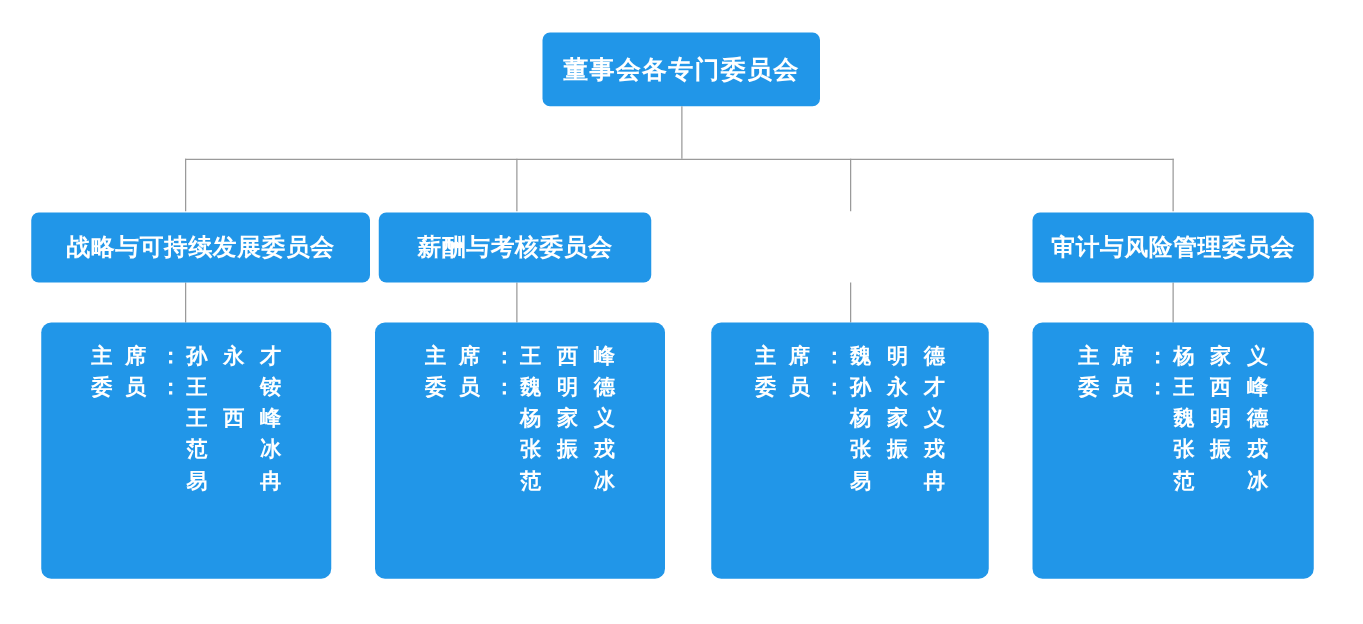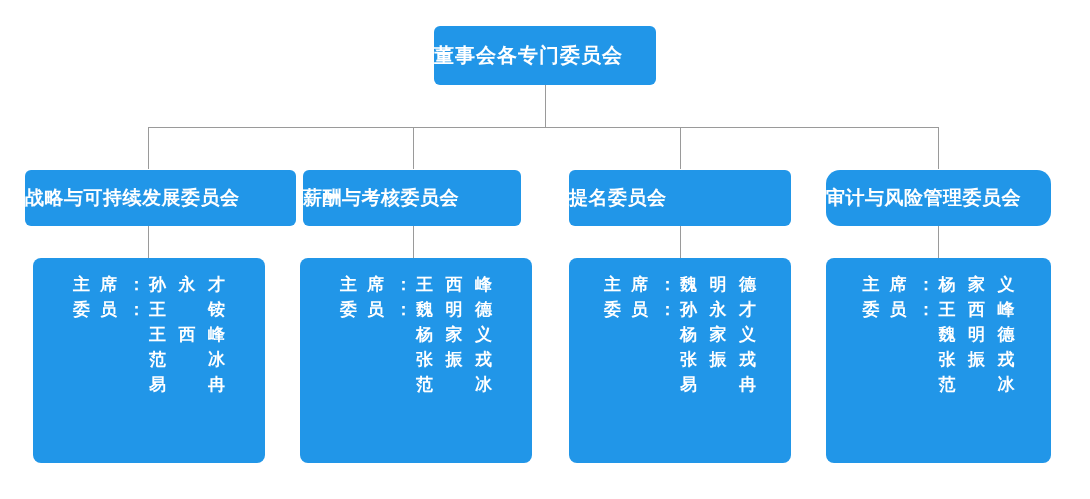--- a/index.html
+++ b/index.html
@@ -21,21 +21,21 @@
 
   
   .node {
     position: absolute;
     box-sizing: border-box;
     background: #2196E8;
     border-radius: 6px;
     color: #ffffff;
     display: flex;
     align-items: center;
-    justify-content: flex-start;
+    justify-content: center;
     text-align: center;
   }
   .node-root {
     font-size: 20px;
     font-weight: bold;
     letter-spacing: 1px;
   }
   .node-head {
     font-size: 19px;
     font-weight: bold;
@@ -231,23 +231,20 @@
             <span class="lbl-colon">：</span>
         </span>
         <span class="roster-name">
           <span>范</span>
             <span>冰</span>
         </span>
       </div>
     </div>
   </div>
 
-  <div class="node node-head" style="left:569px; top:170px; width:222px; height:56px;">
-    <span>提名委员会</span>
-  </div>
   <div class="node node-body" style="left:569px; top:258px; width:222px; height:205px;">
     <div class="roster">
       <div class="roster-row">
         <span class="roster-label">
           <span>主</span>
             <span>席</span>
             <span class="lbl-colon">：</span>
         </span>
         <span class="roster-name">
           <span>魏</span>
@@ -298,21 +295,21 @@
             <span class="lbl-colon">：</span>
         </span>
         <span class="roster-name">
           <span>易</span>
             <span>冉</span>
         </span>
       </div>
     </div>
   </div>
 
-  <div class="node node-head" style="left:826px; top:170px; width:225px; height:56px;border-radius:14px;">
+  <div class="node node-head" style="left:826px; top:170px; width:225px; height:56px;">
     <span>审计与风险管理委员会</span>
   </div>
   <div class="node node-body" style="left:826px; top:258px; width:225px; height:205px;">
     <div class="roster">
       <div class="roster-row">
         <span class="roster-label">
           <span>主</span>
             <span>席</span>
             <span class="lbl-colon">：</span>
         </span>

